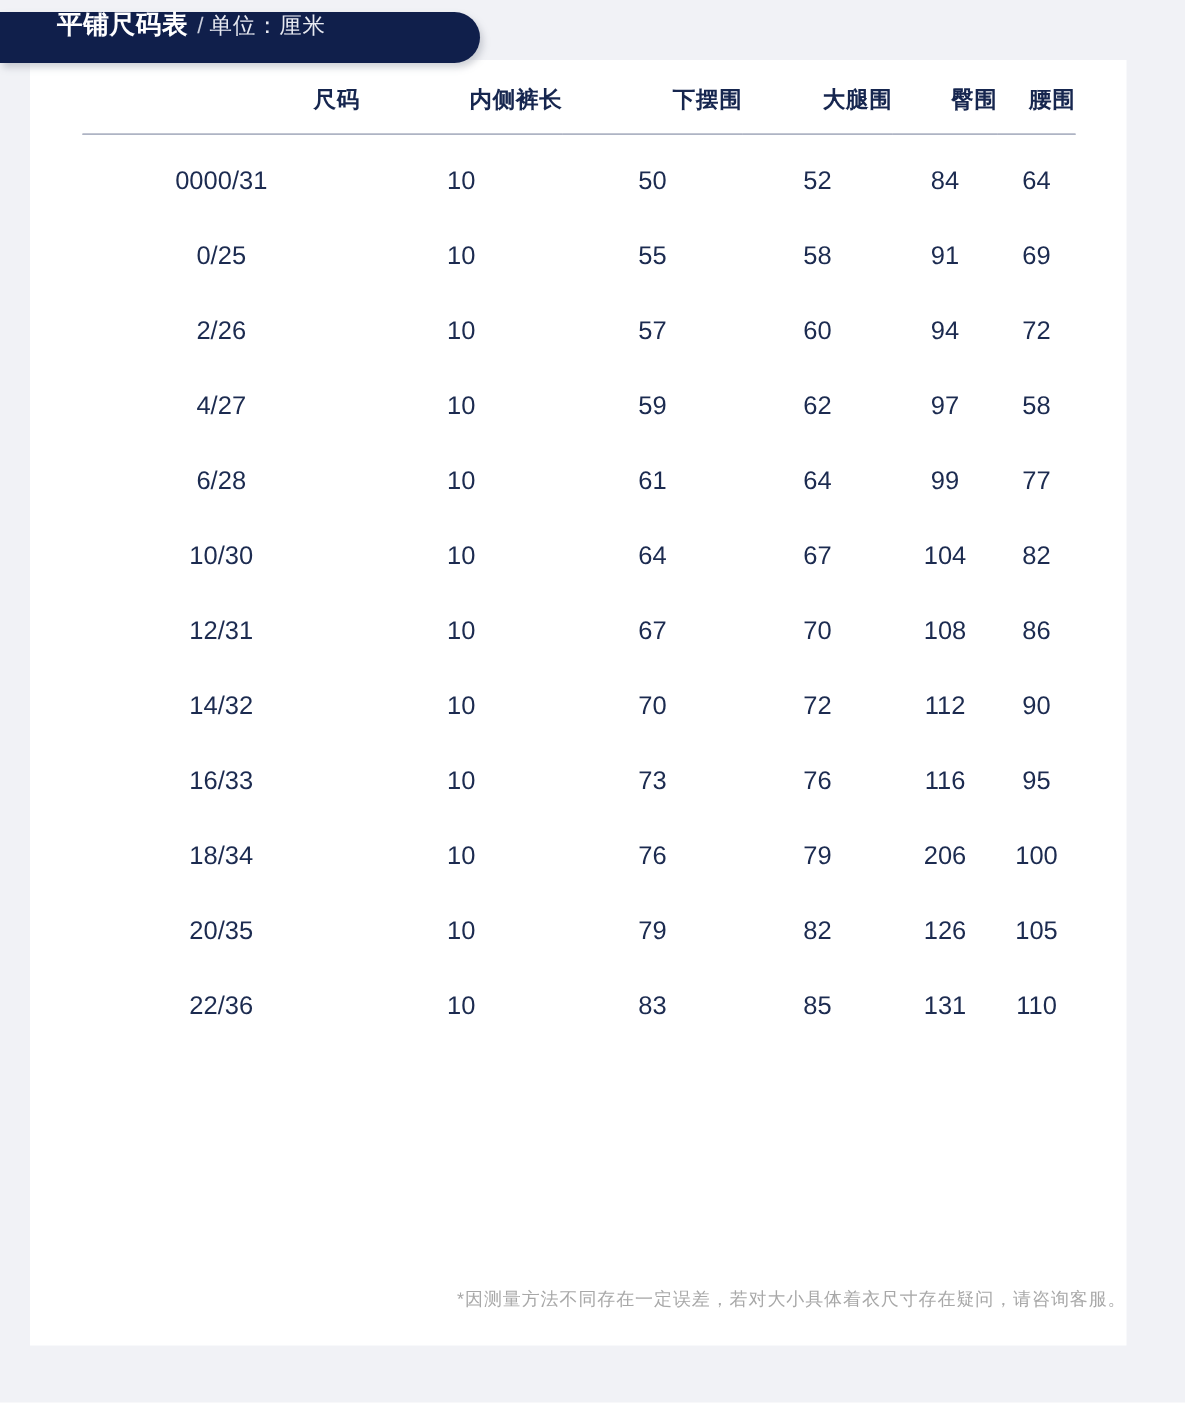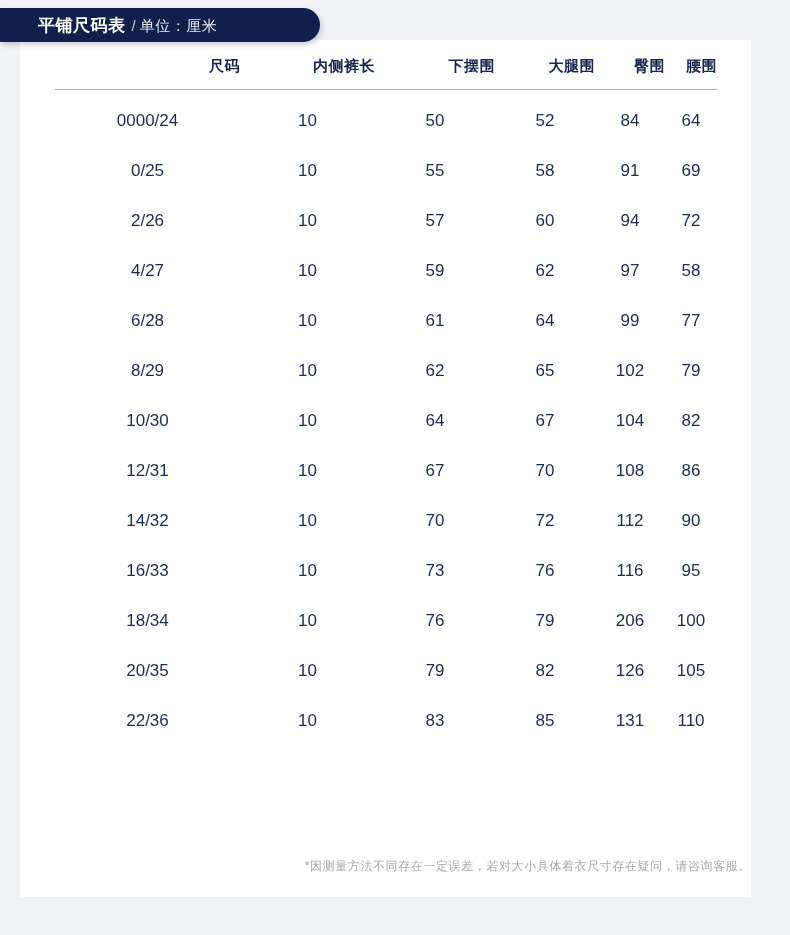--- a/index.html
+++ b/index.html
@@ -20,21 +20,21 @@
     position: absolute;
     left: 0;
     top: 8px;
     width: 320px;
     height: 34px;
     background: #101f4b;
     border-top-right-radius: 17px;
     border-bottom-right-radius: 17px;
     box-shadow: 2px 3px 5px rgba(120,125,140,0.35);
     display: flex;
-    align-items: center;
+    align-items: flex-start;
     z-index: 5;
   }
   .header-pill-inner {
     padding-left: 38px;
     white-space: nowrap;
     line-height: 1;
   }
   .header-title {
     color: #ffffff;
     font-size: 17px;
@@ -142,21 +142,21 @@
         <th>尺码</th>
         <th>内侧裤长</th>
         <th>下摆围</th>
         <th>大腿围</th>
         <th>臀围</th>
         <th>腰围</th>
       </tr>
     </thead>
     <tbody>
       <tr>
-          <td>0000/24</td>
+          <td>0000/31</td>
           <td>10</td>
           <td>50</td>
           <td>52</td>
           <td>84</td>
           <td>64</td>
         </tr>
       <tr>
           <td>0/25</td>
           <td>10</td>
           <td>55</td>
@@ -182,28 +182,20 @@
         </tr>
       <tr>
           <td>6/28</td>
           <td>10</td>
           <td>61</td>
           <td>64</td>
           <td>99</td>
           <td>77</td>
         </tr>
       <tr>
-          <td>8/29</td>
-          <td>10</td>
-          <td>62</td>
-          <td>65</td>
-          <td>102</td>
-          <td>79</td>
-        </tr>
-      <tr>
           <td>10/30</td>
           <td>10</td>
           <td>64</td>
           <td>67</td>
           <td>104</td>
           <td>82</td>
         </tr>
       <tr>
           <td>12/31</td>
           <td>10</td>

